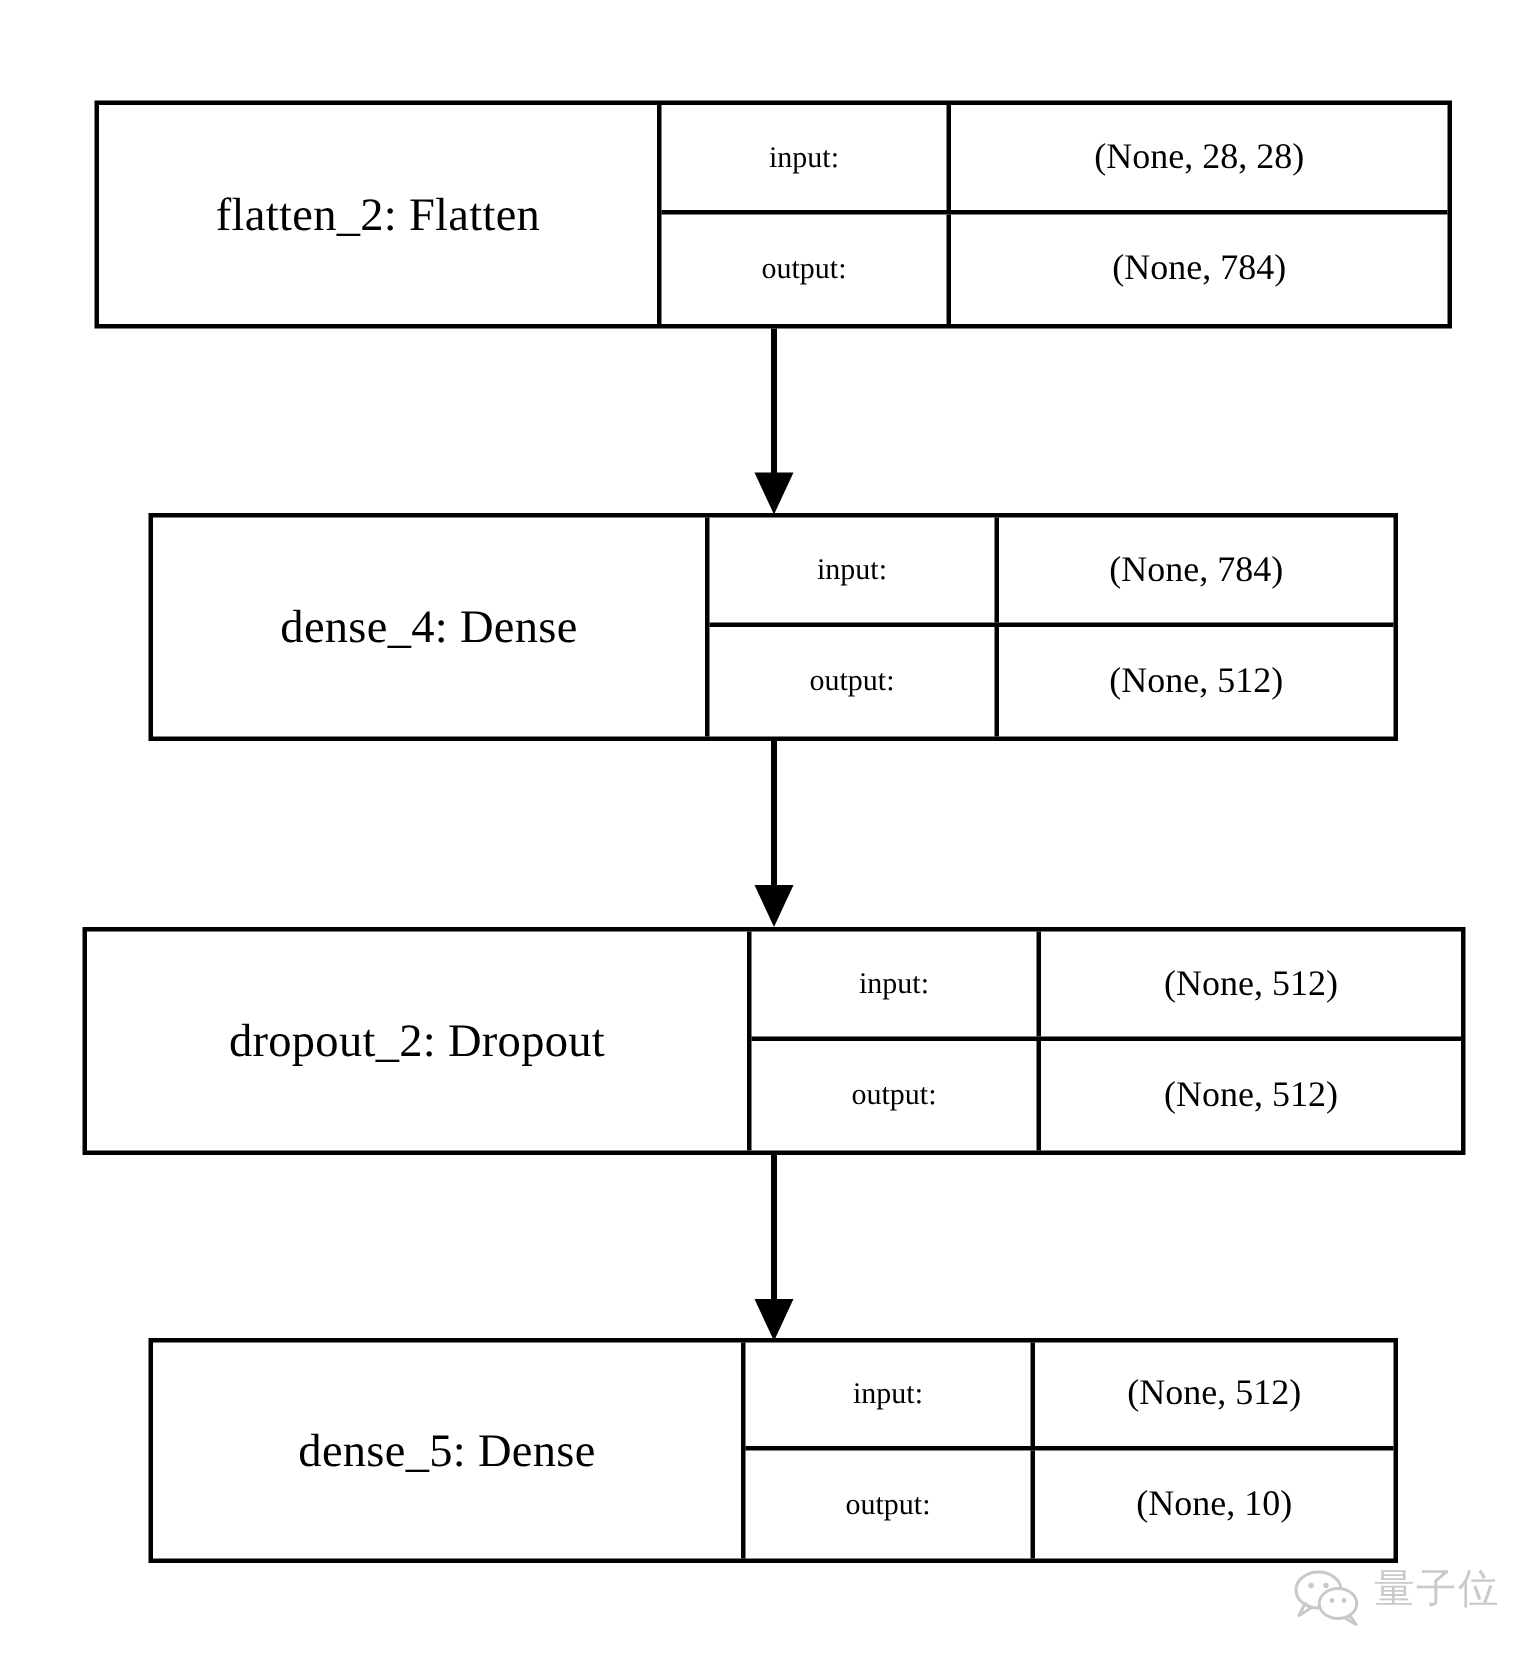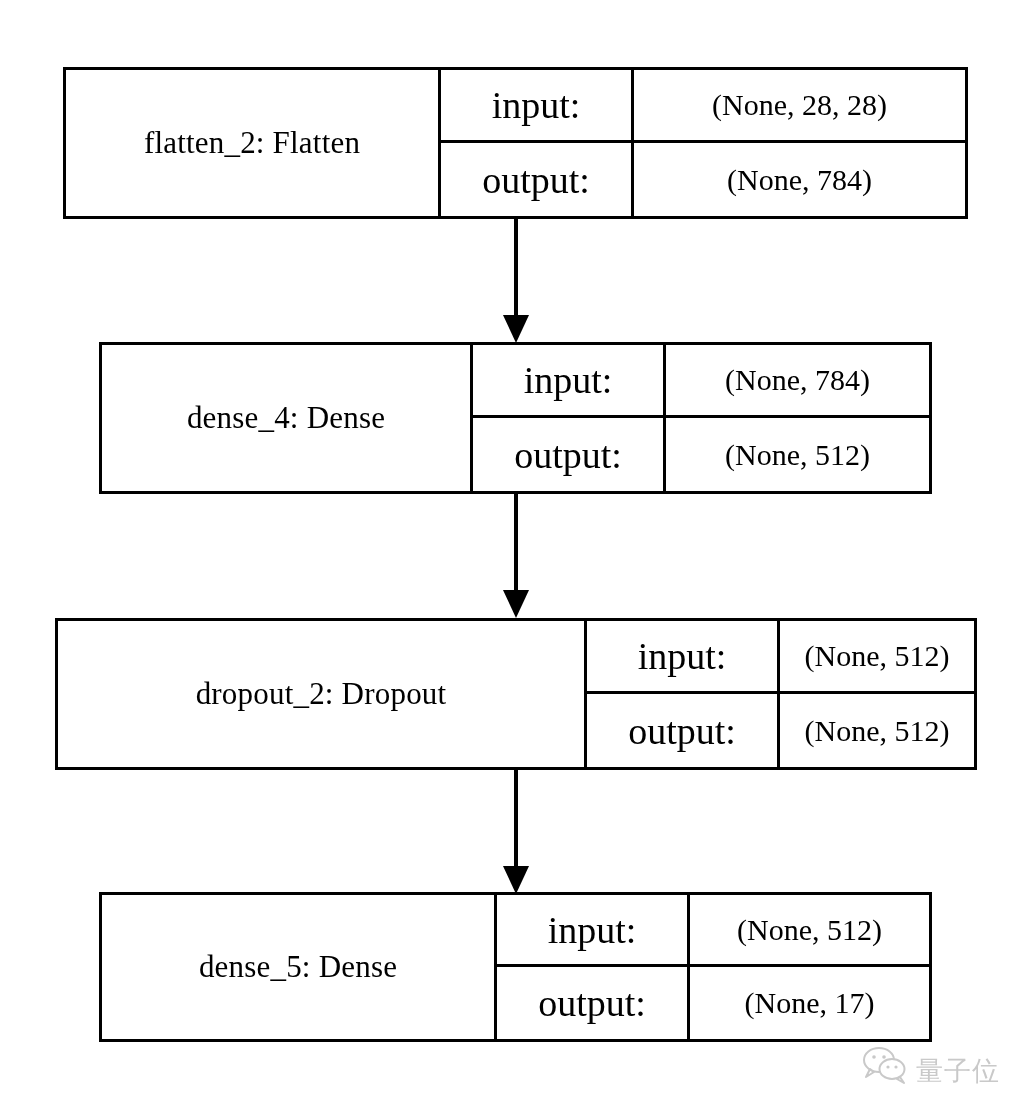--- a/index.html
+++ b/index.html
@@ -66,51 +66,51 @@
   .io-row.top {
     border-bottom: 3px solid #000000;
   }
 
   .io-label {
     box-sizing: border-box;
     display: flex;
     align-items: center;
     justify-content: center;
     text-align: center;
-    font-size: 38px;
+    font-size: 20px;
     white-space: nowrap;
   }
 
   .io-value {
     box-sizing: border-box;
     display: flex;
     align-items: center;
     justify-content: center;
     text-align: right;
-    font-size: 30px;
+    font-size: 24px;
     white-space: nowrap;
     border-left: 3px solid #000000;
     flex: 1 1 auto;
   }
 
   
   .edge {
     position: absolute;
   }
   .edge svg {
     display: block;
     overflow: visible;
   }
 
   
   #watermark {
     position: absolute;
     display: flex;
     flex-direction: row;
-    align-items: flex-end;
+    align-items: flex-start;
     gap: 8px;
     opacity: 1;
   }
   #watermark .wm-logo {
     display: block;
   }
   #watermark .wm-text {
     font-family: "DejaVu Sans", "Liberation Sans", sans-serif;
     font-size: 27px;
     color: #c9c9c9;
@@ -160,21 +160,21 @@
   </div>
 
   <div class="edge" style="left:498px; top:494px; width:36px; height:126px;">
     <svg width="36" height="126" viewBox="0 0 36 126">
       <line x1="18" y1="0" x2="18" y2="98" stroke="#000000" stroke-width="4"></line>
       <polygon points="18,124 5,96 31,96" fill="#000000"></polygon>
     </svg>
   </div>
 
   <div class="node" style="left:55px; top:618px; width:922px; height:152px;">
-    <div class="node-name" style="width:526px;">dropout_2: Dropout</div>
+    <div class="node-name" style="width:440px;">dropout_2: Dropout</div>
     <div class="node-io">
       <div class="io-row top">
         <div class="io-label" style="width:190px;">input:</div>
         <div class="io-value">(None, 512)</div>
       </div>
       <div class="io-row">
         <div class="io-label" style="width:190px;">output:</div>
         <div class="io-value">(None, 512)</div>
       </div>
     </div>
@@ -189,21 +189,21 @@
 
   <div class="node" style="left:99px; top:892px; width:833px; height:150px;">
     <div class="node-name" style="width:392px;">dense_5: Dense</div>
     <div class="node-io">
       <div class="io-row top">
         <div class="io-label" style="width:190px;">input:</div>
         <div class="io-value">(None, 512)</div>
       </div>
       <div class="io-row">
         <div class="io-label" style="width:190px;">output:</div>
-        <div class="io-value">(None, 17)</div>
+        <div class="io-value">(None, 10)</div>
       </div>
     </div>
   </div>
 
   <div id="watermark" style="left:862px; top:1046px;">
     <svg class="wm-logo" width="46" height="38" viewBox="0 0 46 38">
       <ellipse cx="17" cy="14" rx="15" ry="12" fill="none" stroke="#c9c9c9" stroke-width="2"></ellipse>
       <path d="M8 23 L4 31 L12 26 Z" fill="none" stroke="#c9c9c9" stroke-width="2" stroke-linejoin="round"></path>
       <circle cx="12" cy="11" r="1.8" fill="#c9c9c9"></circle>
       <circle cx="22" cy="11" r="1.8" fill="#c9c9c9"></circle>

